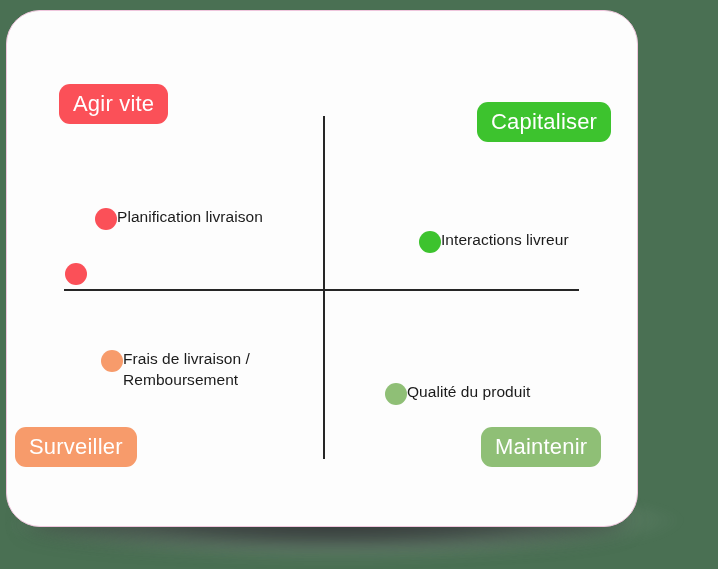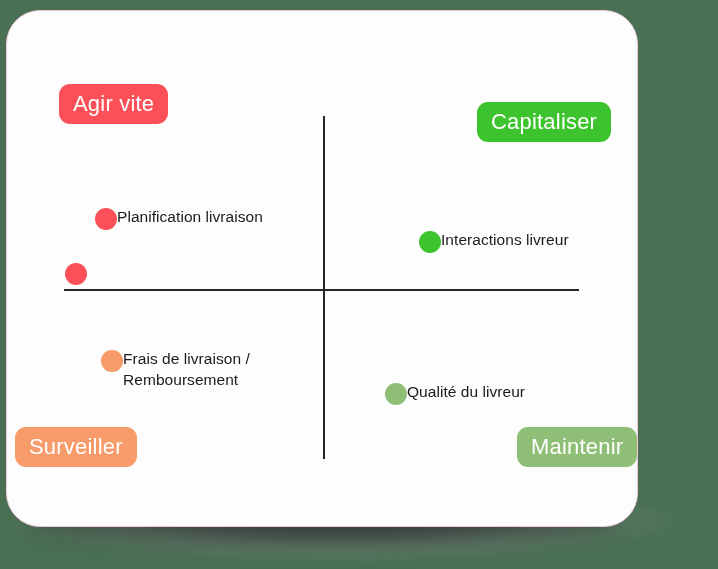--- a/index.html
+++ b/index.html
@@ -95,21 +95,21 @@
     border-radius: 11px;
     padding: 0 14px;
     height: 40px;
     white-space: nowrap;
     line-height: 1;
     user-select: none;
   }
   #badge-agir-vite   { left: 16px;  top: 73px;  background: #fb5058; margin-left: 36px; }
   #badge-capitaliser { left: 470px; top: 91px;  background: #3dc32e; }
   #badge-surveiller  { left: 8px;   top: 416px; background: #f79b6b; }
-  #badge-maintenir   { left: 474px; top: 416px; background: #8fbf76; margin-left: 36px; }
+  #badge-maintenir   { left: 474px; top: 416px; background: #8fbf76; }
 
   
   .item {
     position: absolute;
     display: flex;
     align-items: flex-start;
   }
   .item .dot {
     width: 22px; height: 22px;
     border-radius: 50%;
@@ -174,17 +174,17 @@
     </div>
 
     <div class="item" id="item-frais">
       <span class="dot" style="background-color: rgb(247, 155, 107);"></span>
       <span class="item-label">Frais de livraison /
 Remboursement</span>
     </div>
 
     <div class="item" id="item-qualite">
       <span class="dot" style="background-color: rgb(143, 191, 118);"></span>
-      <span class="item-label">Qualité du livreur</span>
+      <span class="item-label">Qualité du produit</span>
     </div>
 
   </div>
 </div>
 
 </body></html>

